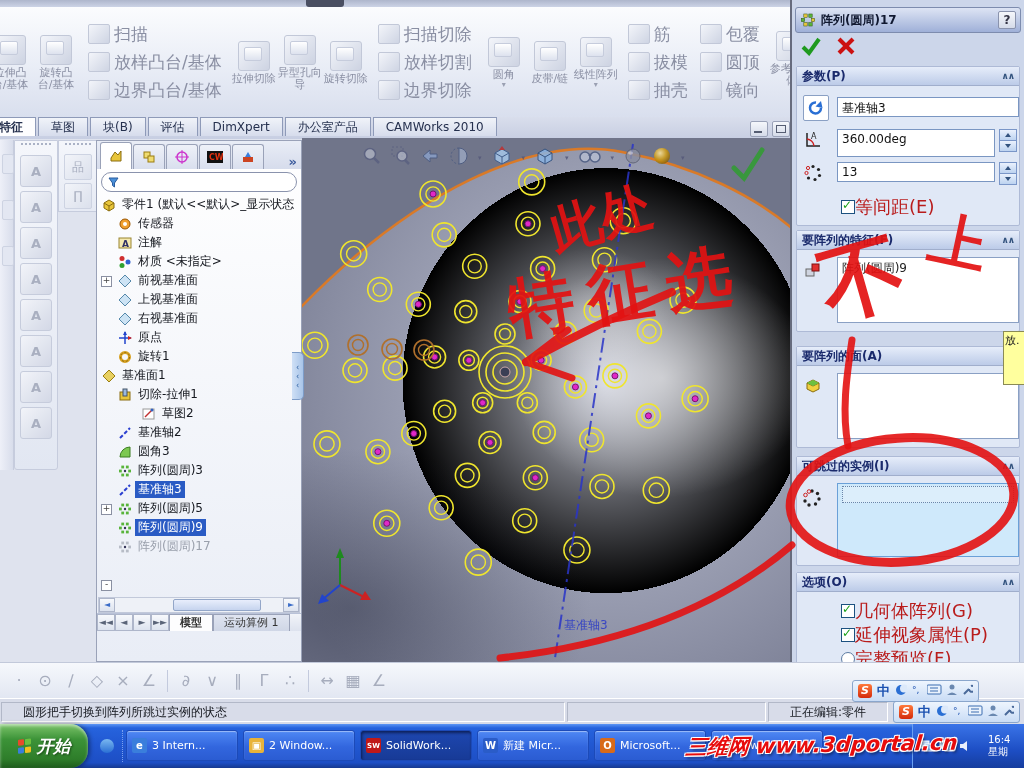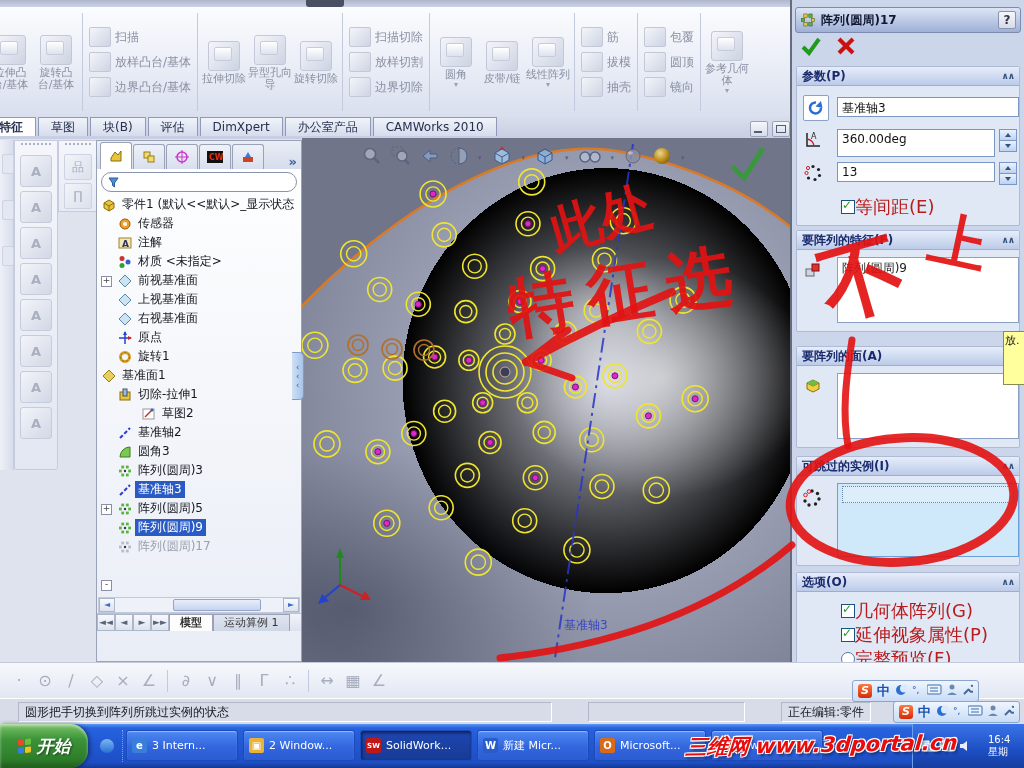--- a/index.html
+++ b/index.html
@@ -21,21 +21,21 @@
   .cm-icon{width:30px;height:28px;margin:2px auto 2px;background:linear-gradient(135deg,#f3f5fa,#cdd3e2);
            border:1px solid #c2c8d8;border-radius:3px;position:relative;}
   .cm-icon::after{content:"";position:absolute;left:5px;top:5px;width:16px;height:12px;
            background:linear-gradient(#fff,#dde2ee);border:1px solid #c6ccdc;border-radius:2px;}
   .cm-lab{font-size:11px;line-height:12px;color:#8a8fa3;word-break:break-all;}
   .cm-dd{font-size:8px;color:#9aa0b2;line-height:8px;}
   .cm-stack{display:flex;flex-direction:column;justify-content:center;gap:5px;}
   .cm-row{display:flex;align-items:center;gap:4px;padding:0 3px;}
   .cm-sicon{width:20px;height:18px;background:linear-gradient(135deg,#f3f5fa,#ced4e3);
             border:1px solid #c2c8d8;border-radius:2px;flex:0 0 auto;}
-  .cm-lab2{font-size:12px;color:#8a8fa3;white-space:nowrap;}
+  .cm-lab2{font-size:17px;color:#8a8fa3;white-space:nowrap;}
 
   
   #tabrow{left:0;top:117px;width:790px;height:22px;background:linear-gradient(#d9deec,#c7cee2);
           display:flex;align-items:flex-start;overflow:hidden;}
   .rtab{height:18px;line-height:18px;padding:0 12px;margin-right:2px;border:1px solid #8e9ab8;border-bottom:none;
         background:linear-gradient(#f0f3f9,#d6dcec);color:#25304e;font-size:12px;white-space:nowrap;}
   .rtab.active{background:#fdfdfe;font-weight:bold;margin-left:-14px;}
   #winbtns{left:750px;top:121px;display:flex;gap:4px;}
   .wbtn{width:16px;height:14px;background:linear-gradient(#f5f7fb,#d5dbe9);border:1px solid #9aa2b8;
         border-radius:2px;position:relative;}
@@ -133,22 +133,22 @@
   #ytip{left:1003px;top:331px;width:21px;height:50px;background:#ffff9e;border:1px solid #8a8a55;
         font-size:11px;color:#222;padding:1px;overflow:hidden;z-index:3;}
 
   
   #sketchbar{left:0;top:662px;width:1024px;height:36px;background:linear-gradient(#f6f8fc,#e2e7f2);
              border-top:1px solid #c2c9da;display:flex;align-items:center;padding-left:6px;box-sizing:border-box;}
   .skico{width:24px;height:24px;margin:0 1px;color:#a7adbd;font-size:16px;display:flex;align-items:center;justify-content:center;}
   .sksep{width:1px;height:22px;background:#c3cadd;margin:0 5px;}
   #statusbar{left:0;top:698px;width:1024px;height:26px;background:#d8dce9;border-top:1px solid #fff;
              display:flex;align-items:center;font-size:12px;color:#15181f;}
-  .sb-cell{height:18px;margin:0 18px;border:1px solid #b2b8c8;border-right-color:#fff;border-bottom-color:#fff;
-           display:flex;align-items:center;padding:0 6px;white-space:nowrap;overflow:hidden;}
+  .sb-cell{height:18px;margin:0 1px;border:1px solid #b2b8c8;border-right-color:#fff;border-bottom-color:#fff;
+           display:flex;align-items:center;padding:0 21px;white-space:nowrap;overflow:hidden;}
   .langbar{display:flex;align-items:center;gap:5px;background:linear-gradient(#eef5fe,#c9dcf5);
            border:1px solid #8aa6cc;border-radius:3px;padding:1px 5px;height:18px;}
   #langfloat{left:852px;top:680px;z-index:6;position:absolute;}
   .lang-s{width:14px;height:14px;border-radius:3px;background:linear-gradient(#ff7a3c,#d42a0a);color:#fff;
           font-weight:bold;font-size:11px;line-height:14px;text-align:center;font-style:italic;}
   .lang-zh{color:#1a50b0;font-weight:bold;font-size:13px;}
 
   
   #taskbar{left:0;top:724px;width:1024px;height:44px;
            background:linear-gradient(#5d96f5 0%,#2663dd 9%,#2158d2 45%,#1d4ec4 88%,#16398f 100%);}

